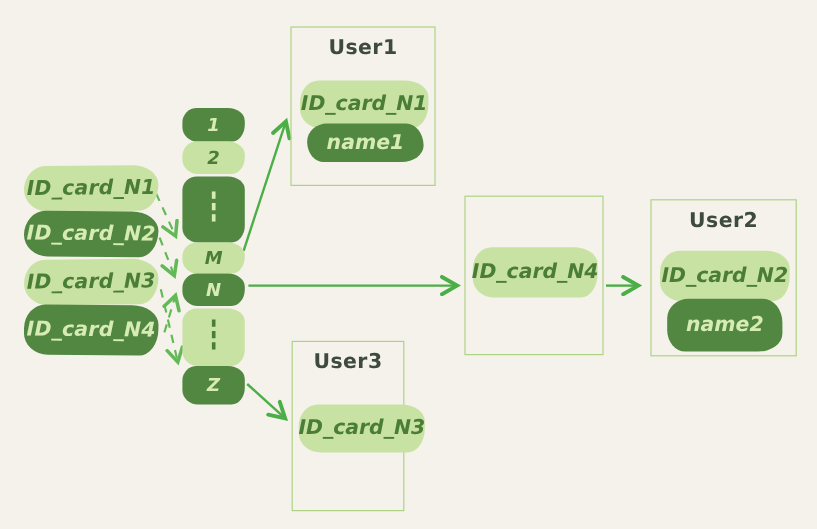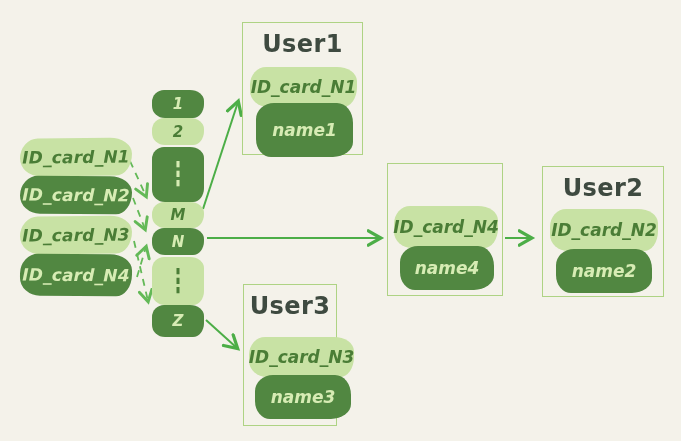--- a/index.html
+++ b/index.html
@@ -49,21 +49,21 @@
   .user-box {
     position: absolute;
     border: 1px solid #aed384;
     box-sizing: border-box;
     background: transparent;
   }
   .user-title {
     position: absolute; left: 0; right: 0; top: 7px;
     text-align: center;
     color: #3e4a40;
-    font-weight: 700; font-size: 24px;
+    font-weight: 700; font-size: 17px;
     letter-spacing: 0.4px;
   }
   .pill {
     position: absolute;
     display: flex; align-items: center; justify-content: center;
     font-style: italic; font-weight: 700; font-size: 17px;
   }
   .pill.light { border-radius: 16px 20px 14px 18px / 18px 14px 20px 16px; }
   .pill.dark  { border-radius: 18px 16px 20px 15px / 16px 20px 15px 18px; }
 </style>
@@ -124,33 +124,31 @@
   <div class="blob bucket dots light" style="top:257px;height:48px;">
     <span>⋮</span>
   </div>
   <div class="blob bucket dark" style="top:305px;height:32px;">
     <span>Z</span>
   </div>
 
   <div class="user-box" style="left:242px;top:22px;width:121px;height:133px;">
     <div class="user-title">User1</div>
     <div class="pill light" style="left:7px;top:44px;width:107px;height:40px;">ID_card_N1</div>
-    <div class="pill dark" style="left:13px;top:80px;width:97px;height:54px;">name1</div>
+    <div class="pill dark" style="left:13px;top:80px;width:97px;height:32px;">name1</div>
   </div>
 
   <div class="user-box" style="left:387px;top:163px;width:116px;height:133px;">
     <div class="pill light" style="left:6px;top:42px;width:104px;height:42px;">ID_card_N4</div>
-    <div class="pill dark" style="left:12px;top:82px;width:94px;height:44px;">name4</div>
   </div>
 
   <div class="user-box" style="left:542px;top:166px;width:122px;height:131px;">
     <div class="user-title">User2</div>
     <div class="pill light" style="left:7px;top:42px;width:108px;height:42px;">ID_card_N2</div>
     <div class="pill dark" style="left:13px;top:82px;width:96px;height:44px;">name2</div>
   </div>
 
   <div class="user-box" style="left:243px;top:284px;width:94px;height:142px;">
     <div class="user-title">User3</div>
     <div class="pill light" style="left:5px;top:52px;width:105px;height:40px;">ID_card_N3</div>
-    <div class="pill dark" style="left:11px;top:90px;width:96px;height:44px;">name3</div>
   </div>
 
 </div>
 
 </body></html>

